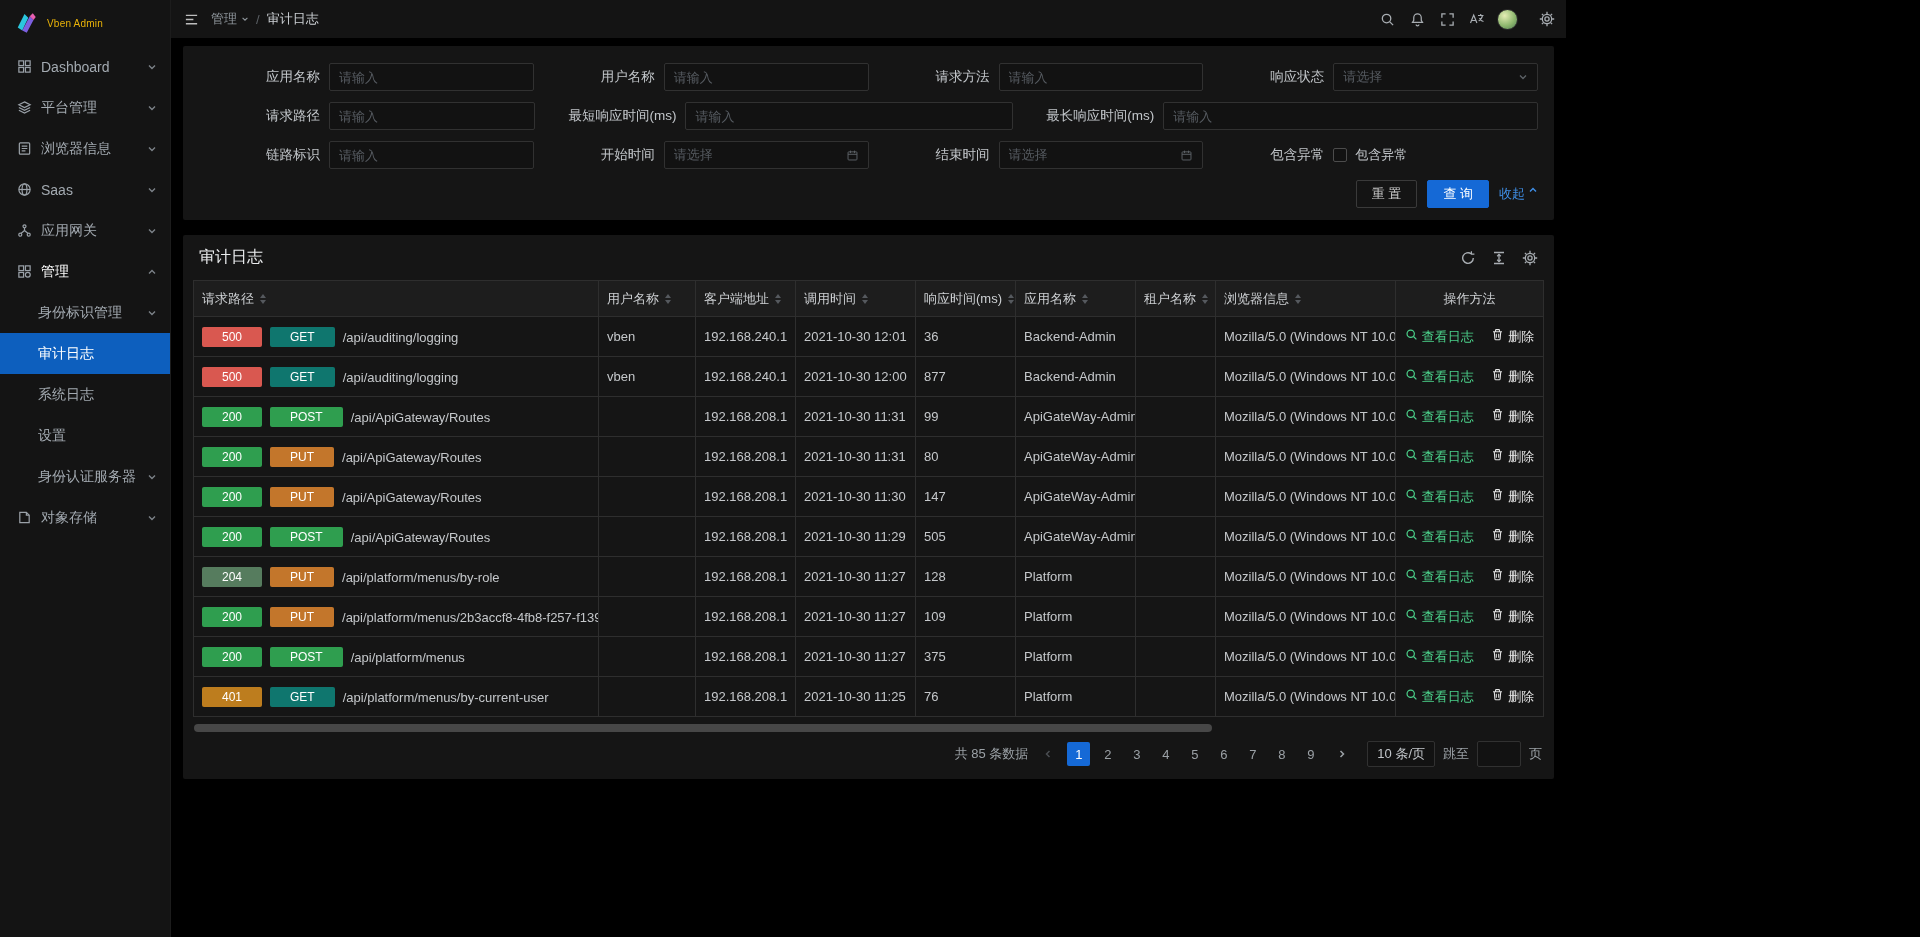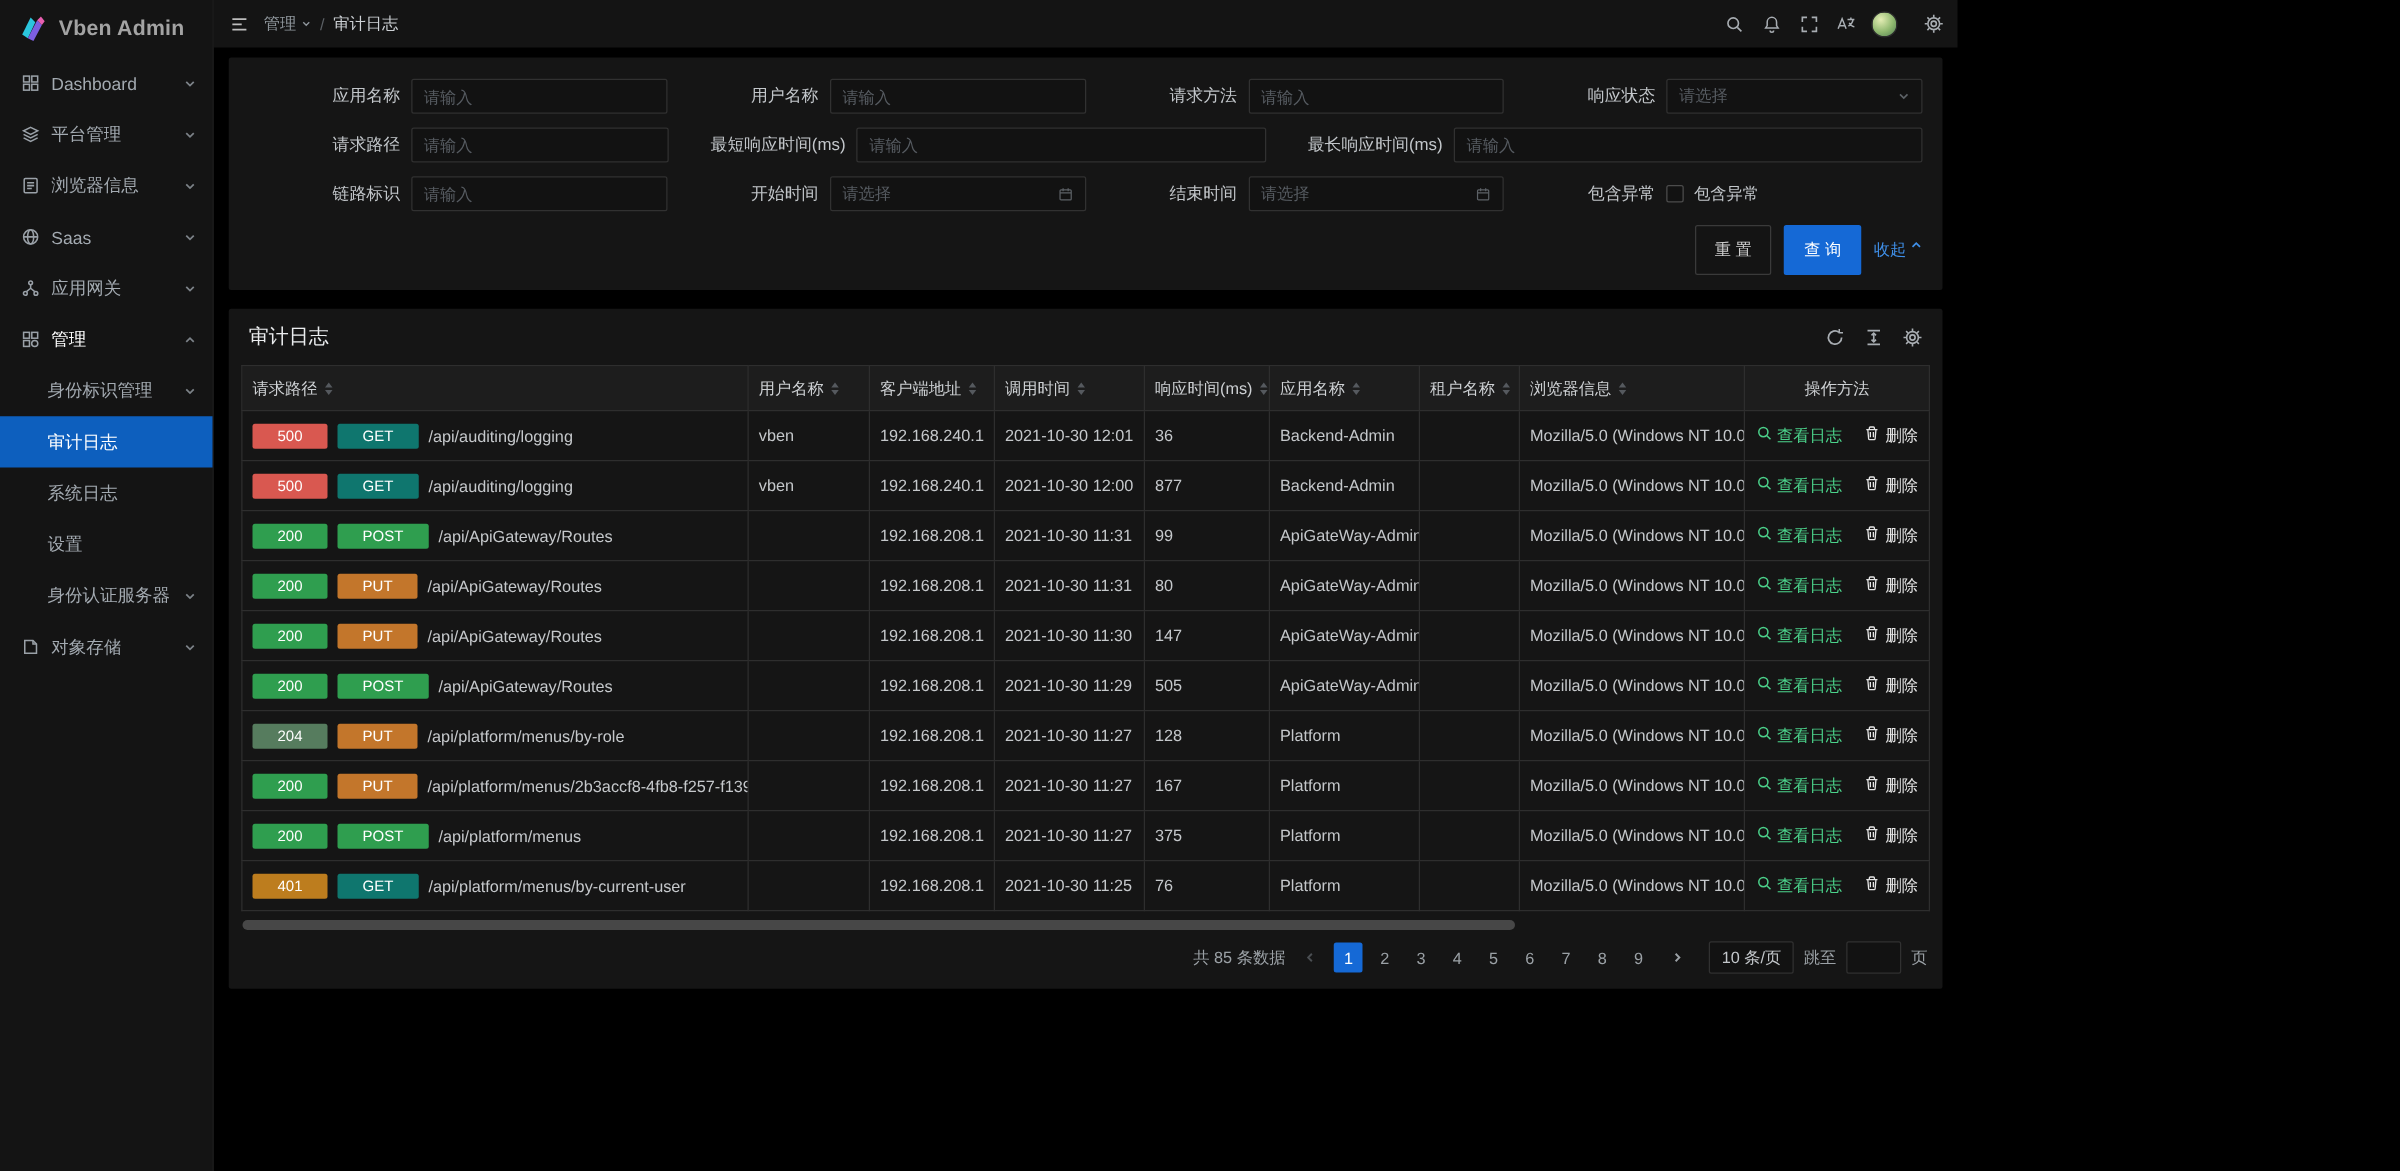--- a/index.html
+++ b/index.html
@@ -5,21 +5,21 @@
   *{box-sizing:border-box;margin:0;padding:0;font-family:"Liberation Sans","DejaVu Sans",sans-serif}
   html,body{width:1920px;height:937px;overflow:hidden;background:#000}
   button{background:none;border:none;cursor:pointer;font-family:inherit}
   input{outline:none}
 
   .app{position:relative;width:1566px;height:937px;background:#000}
 
   
   .sidebar{position:absolute;left:0;top:0;bottom:0;width:171px;background:#141414;z-index:3;border-right:1px solid #1c1c1c}
   .logo{height:46px;display:flex;align-items:center;gap:9px;padding-left:14px;cursor:pointer}
-  .logo-text{color:#a3a3a3;font-size:17px;font-weight:700;letter-spacing:.2px}
+  .logo-text{color:#eab308;font-size:10px;font-weight:400;letter-spacing:.2px}
   .menu-item{height:41px;display:flex;align-items:center;padding:0 13px 0 16px;color:#a3aab1;font-size:14px;cursor:pointer}
   .mi-icon{width:16px;height:16px;margin-right:9px;display:flex;align-items:center;justify-content:center;color:#9aa1a8}
   .mi-label{flex:1;white-space:nowrap;overflow:hidden}
   .mi-arrow{width:10px;height:10px;color:#7c8288;display:flex}
   .mi-arrow.up{transform:rotate(180deg)}
   .menu-item.sub{padding-left:38px}
   .menu-item.active{background:#0d5fbe;color:#fff}
   .menu-item.parent-on{color:#fff}
 
   
@@ -48,21 +48,21 @@
   .field>label{width:130px;flex:none;text-align:right;padding-right:9px;color:#c2c6ca;font-size:13.5px;white-space:nowrap}
   .field.wlabel>label{width:150px}
   .ctrl{flex:1;height:28px;background:#121212;border:1px solid #313131;border-radius:2px;font-size:13px;color:#f97316;padding:0 9px;min-width:0}
   .ctrl::placeholder{color:#565b61}
   .pick{flex:1;height:28px;background:#121212;border:1px solid #313131;border-radius:2px;display:flex;align-items:center;padding:0 9px;gap:6px;cursor:pointer;min-width:0}
   .pick .ph{flex:1;font-size:13px;color:#565b61;white-space:nowrap;overflow:hidden}
   .pick .sfx{color:#5d6267;display:flex}
   .cb{width:14px;height:14px;border:1px solid #4c4c4c;border-radius:2px;background:#121212;cursor:pointer;flex:none}
   .cb-text{margin-left:8px;font-size:13px;color:#c2c6ca}
   .f-actions{display:flex;justify-content:flex-end;align-items:center;gap:10px;margin-top:3px}
-  .btn{height:40px;padding:0 15px;border-radius:2px;font-size:13px}
+  .btn{height:28px;padding:0 15px;border-radius:2px;font-size:13px}
   .btn.ghost{background:#141414;border:1px solid #3a3a3a;color:#cfcfcf}
   .btn.primary{background:#1569d6;border:1px solid #1569d6;color:#fff}
   .linkbtn{display:flex;gap:3px;color:#3f8fe8;font-size:13px}
   .linkbtn .mi-arrow{color:#3f8fe8}
 
   
   .card.table-card{padding:6px 10px 12px}
   .t-head{display:flex;align-items:center;justify-content:space-between;padding:6px 6px 12px 6px}
   .t-title{font-size:16px;color:#eaecee;font-weight:500}
   .t-icons{display:flex;align-items:center;gap:15px;color:#a8adb2}
@@ -740,21 +740,21 @@
     </td>
   </tr>
 
   <tr>
     <td>
       <span class="tag" data-v="200">200</span><span class="tag" data-v="PUT">PUT</span><span class="path-text">/api/platform/menus/2b3accf8-4fb8-f257-f139-39ffe169774f</span>
     </td>
     <td></td>
     <td>192.168.208.1</td>
     <td>2021-10-30 11:27</td>
-    <td>167</td>
+    <td>109</td>
     <td>Platform</td>
     <td></td>
     <td>Mozilla/5.0 (Windows NT 10.0; Win</td>
     <td class="ops">
       <span class="op view">
         <svg width="13" height="13" viewBox="0 0 16 16" fill="none" stroke="currentColor" stroke-width="1.5">
                       <circle cx="7" cy="7" r="4.5"></circle>
                       <path d="M10.5 10.5L14 14"></path>
                     </svg>
         <span>查看日志</span>

